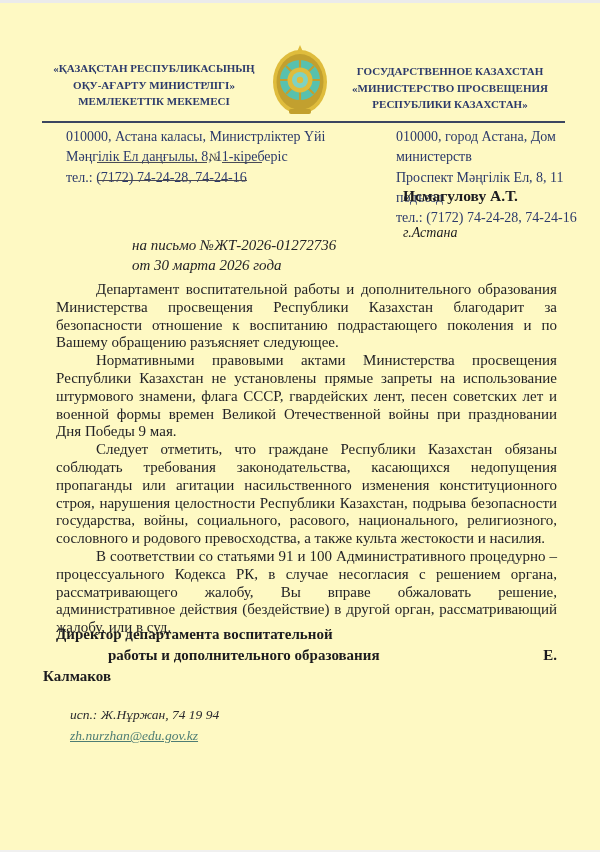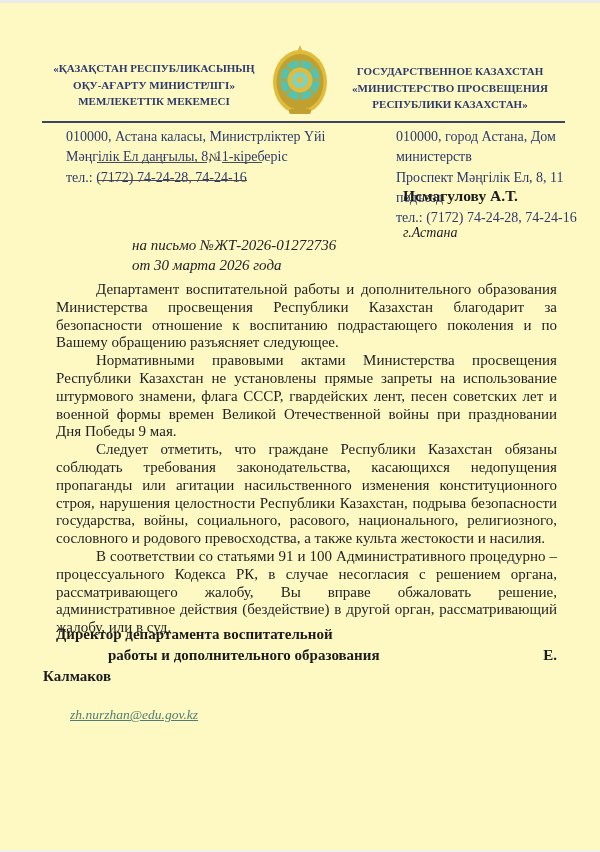--- a/index.html
+++ b/index.html
@@ -135,15 +135,16 @@
   <div class="signature">
     <div class="sig-ind">Директор департамента воспитательной</div>
     <div class="sig-row">
       <span class="left">работы и дополнительного образования</span>
       <span>Е.</span>
     </div>
     <div class="sig-surname">Калмаков</div>
   </div>
 
   <div class="executor">
+    <div>исп.: Ж.Нұржан, 74 19 94</div>
     <a id="exec-email" style="color: rgb(78, 125, 116);">zh.nurzhan@edu.gov.kz</a>
   </div>
 </div>
 
 </body></html>

